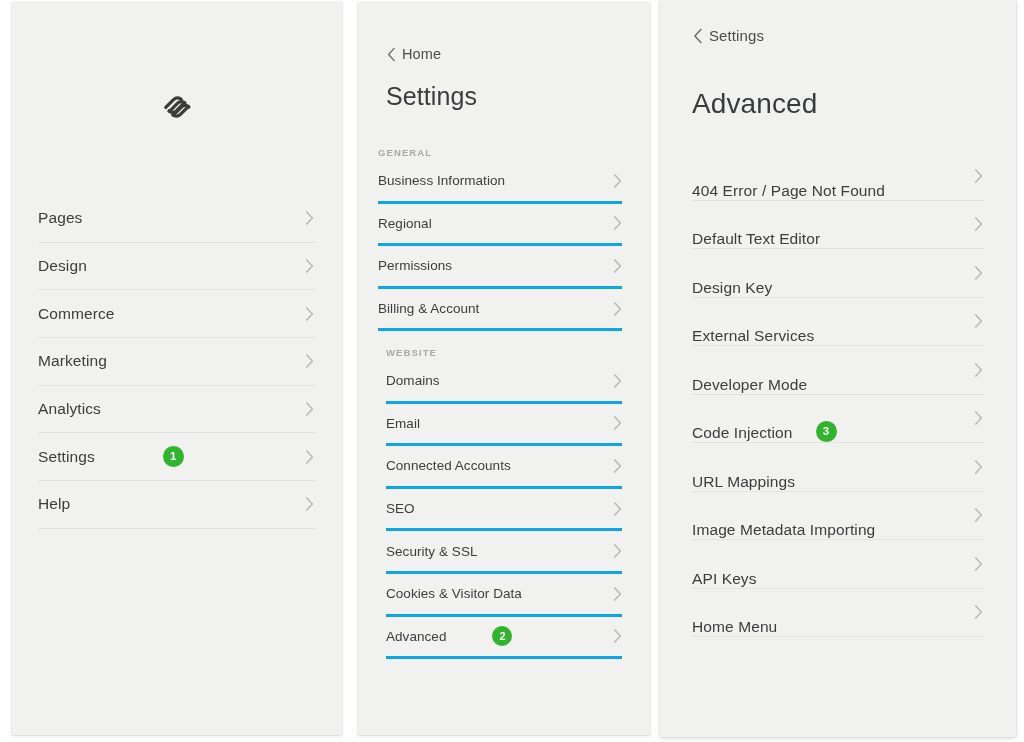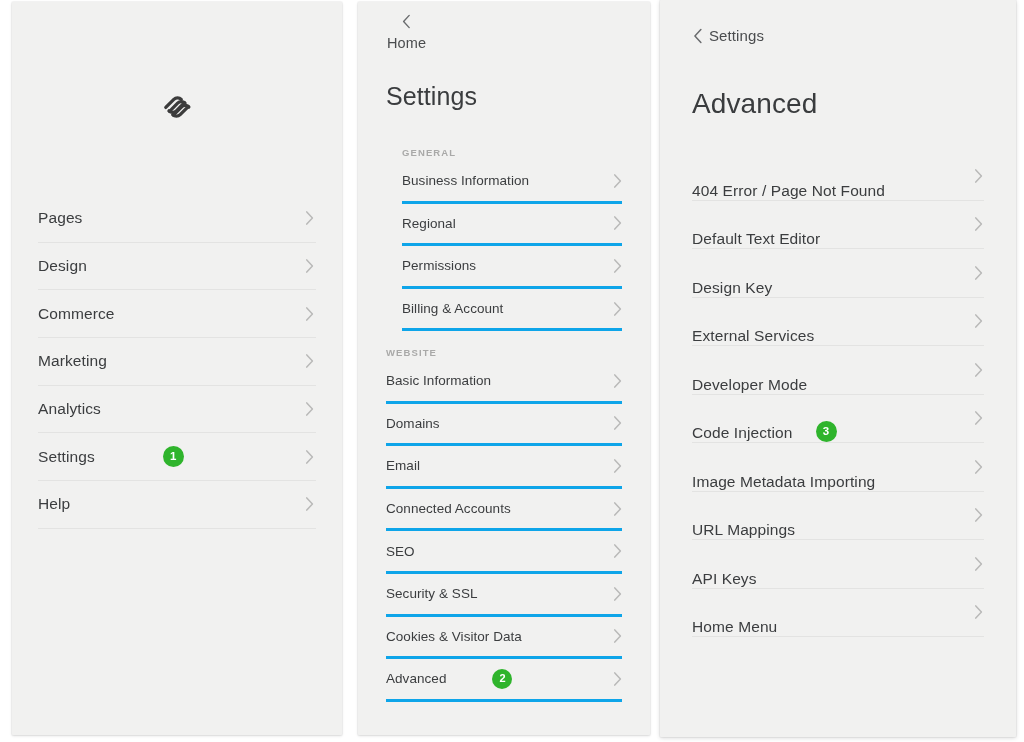--- a/index.html
+++ b/index.html
@@ -136,37 +136,37 @@
   }
 
   
   .panel-title {
     position: absolute;
     color: #3a3c3e;
     font-weight: 400;
   }
 
   
-  #panel-settings .back-link { left: 29px; top: 12px; flex-direction: column; }
+  #panel-settings .back-link { left: 29px; top: 44px; }
   #panel-settings .panel-title {
     left: 28px;
     top: 80px;
     font-size: 25px;
     letter-spacing: 0.1px;
   }
   .sec-head {
     font-size: 9.5px;
     letter-spacing: 1.1px;
     color: #a9a9a8;
     font-weight: 700;
     text-transform: uppercase;
   }
   #list-general {
     position: absolute;
-    left: 44px;
+    left: 20px;
     right: 28px;
     top: 141px;
     text-align: center;
   }
   #list-website {
     position: absolute;
     left: 28px;
     right: 28px;
     top: 341px;
   }
@@ -356,28 +356,20 @@
               <polyline points="1.8,1.4 7.4,7.5 1.8,13.6" fill="none" stroke="#b9b9b8" stroke-width="1.5" stroke-linecap="round" stroke-linejoin="round"></polyline>
             </svg>
           </span>
         </div>
       </div>
     <div id="list-website">
         <div class="sec-head-row">
           <span class="sec-head">WEBSITE</span>
         </div>
         <div class="sub-row">
-          <span class="sub-label">Basic Information</span>
-          <span class="chev sm">
-            <svg viewBox="0 0 9 15" aria-hidden="true">
-              <polyline points="1.8,1.4 7.4,7.5 1.8,13.6" fill="none" stroke="#b9b9b8" stroke-width="1.5" stroke-linecap="round" stroke-linejoin="round"></polyline>
-            </svg>
-          </span>
-        </div>
-        <div class="sub-row">
           <span class="sub-label">Domains</span>
           <span class="chev sm">
             <svg viewBox="0 0 9 15" aria-hidden="true">
               <polyline points="1.8,1.4 7.4,7.5 1.8,13.6" fill="none" stroke="#b9b9b8" stroke-width="1.5" stroke-linecap="round" stroke-linejoin="round"></polyline>
             </svg>
           </span>
         </div>
         <div class="sub-row">
           <span class="sub-label">Email</span>
           <span class="chev sm">
@@ -487,29 +479,29 @@
         <div class="adv-row">
           <span class="adv-label">Code Injection</span>
           <span class="badge b3">3</span>
           <span class="chev md">
             <svg viewBox="0 0 9 15" aria-hidden="true">
               <polyline points="1.8,1.4 7.4,7.5 1.8,13.6" fill="none" stroke="#b9b9b8" stroke-width="1.5" stroke-linecap="round" stroke-linejoin="round"></polyline>
             </svg>
           </span>
         </div>
         <div class="adv-row">
+          <span class="adv-label">URL Mappings</span>
+          <span class="chev md">
+            <svg viewBox="0 0 9 15" aria-hidden="true">
+              <polyline points="1.8,1.4 7.4,7.5 1.8,13.6" fill="none" stroke="#b9b9b8" stroke-width="1.5" stroke-linecap="round" stroke-linejoin="round"></polyline>
+            </svg>
+          </span>
+        </div>
+        <div class="adv-row">
           <span class="adv-label">Image Metadata Importing</span>
-          <span class="chev md">
-            <svg viewBox="0 0 9 15" aria-hidden="true">
-              <polyline points="1.8,1.4 7.4,7.5 1.8,13.6" fill="none" stroke="#b9b9b8" stroke-width="1.5" stroke-linecap="round" stroke-linejoin="round"></polyline>
-            </svg>
-          </span>
-        </div>
-        <div class="adv-row">
-          <span class="adv-label">URL Mappings</span>
           <span class="chev md">
             <svg viewBox="0 0 9 15" aria-hidden="true">
               <polyline points="1.8,1.4 7.4,7.5 1.8,13.6" fill="none" stroke="#b9b9b8" stroke-width="1.5" stroke-linecap="round" stroke-linejoin="round"></polyline>
             </svg>
           </span>
         </div>
         <div class="adv-row">
           <span class="adv-label">API Keys</span>
           <span class="chev md">
             <svg viewBox="0 0 9 15" aria-hidden="true">

